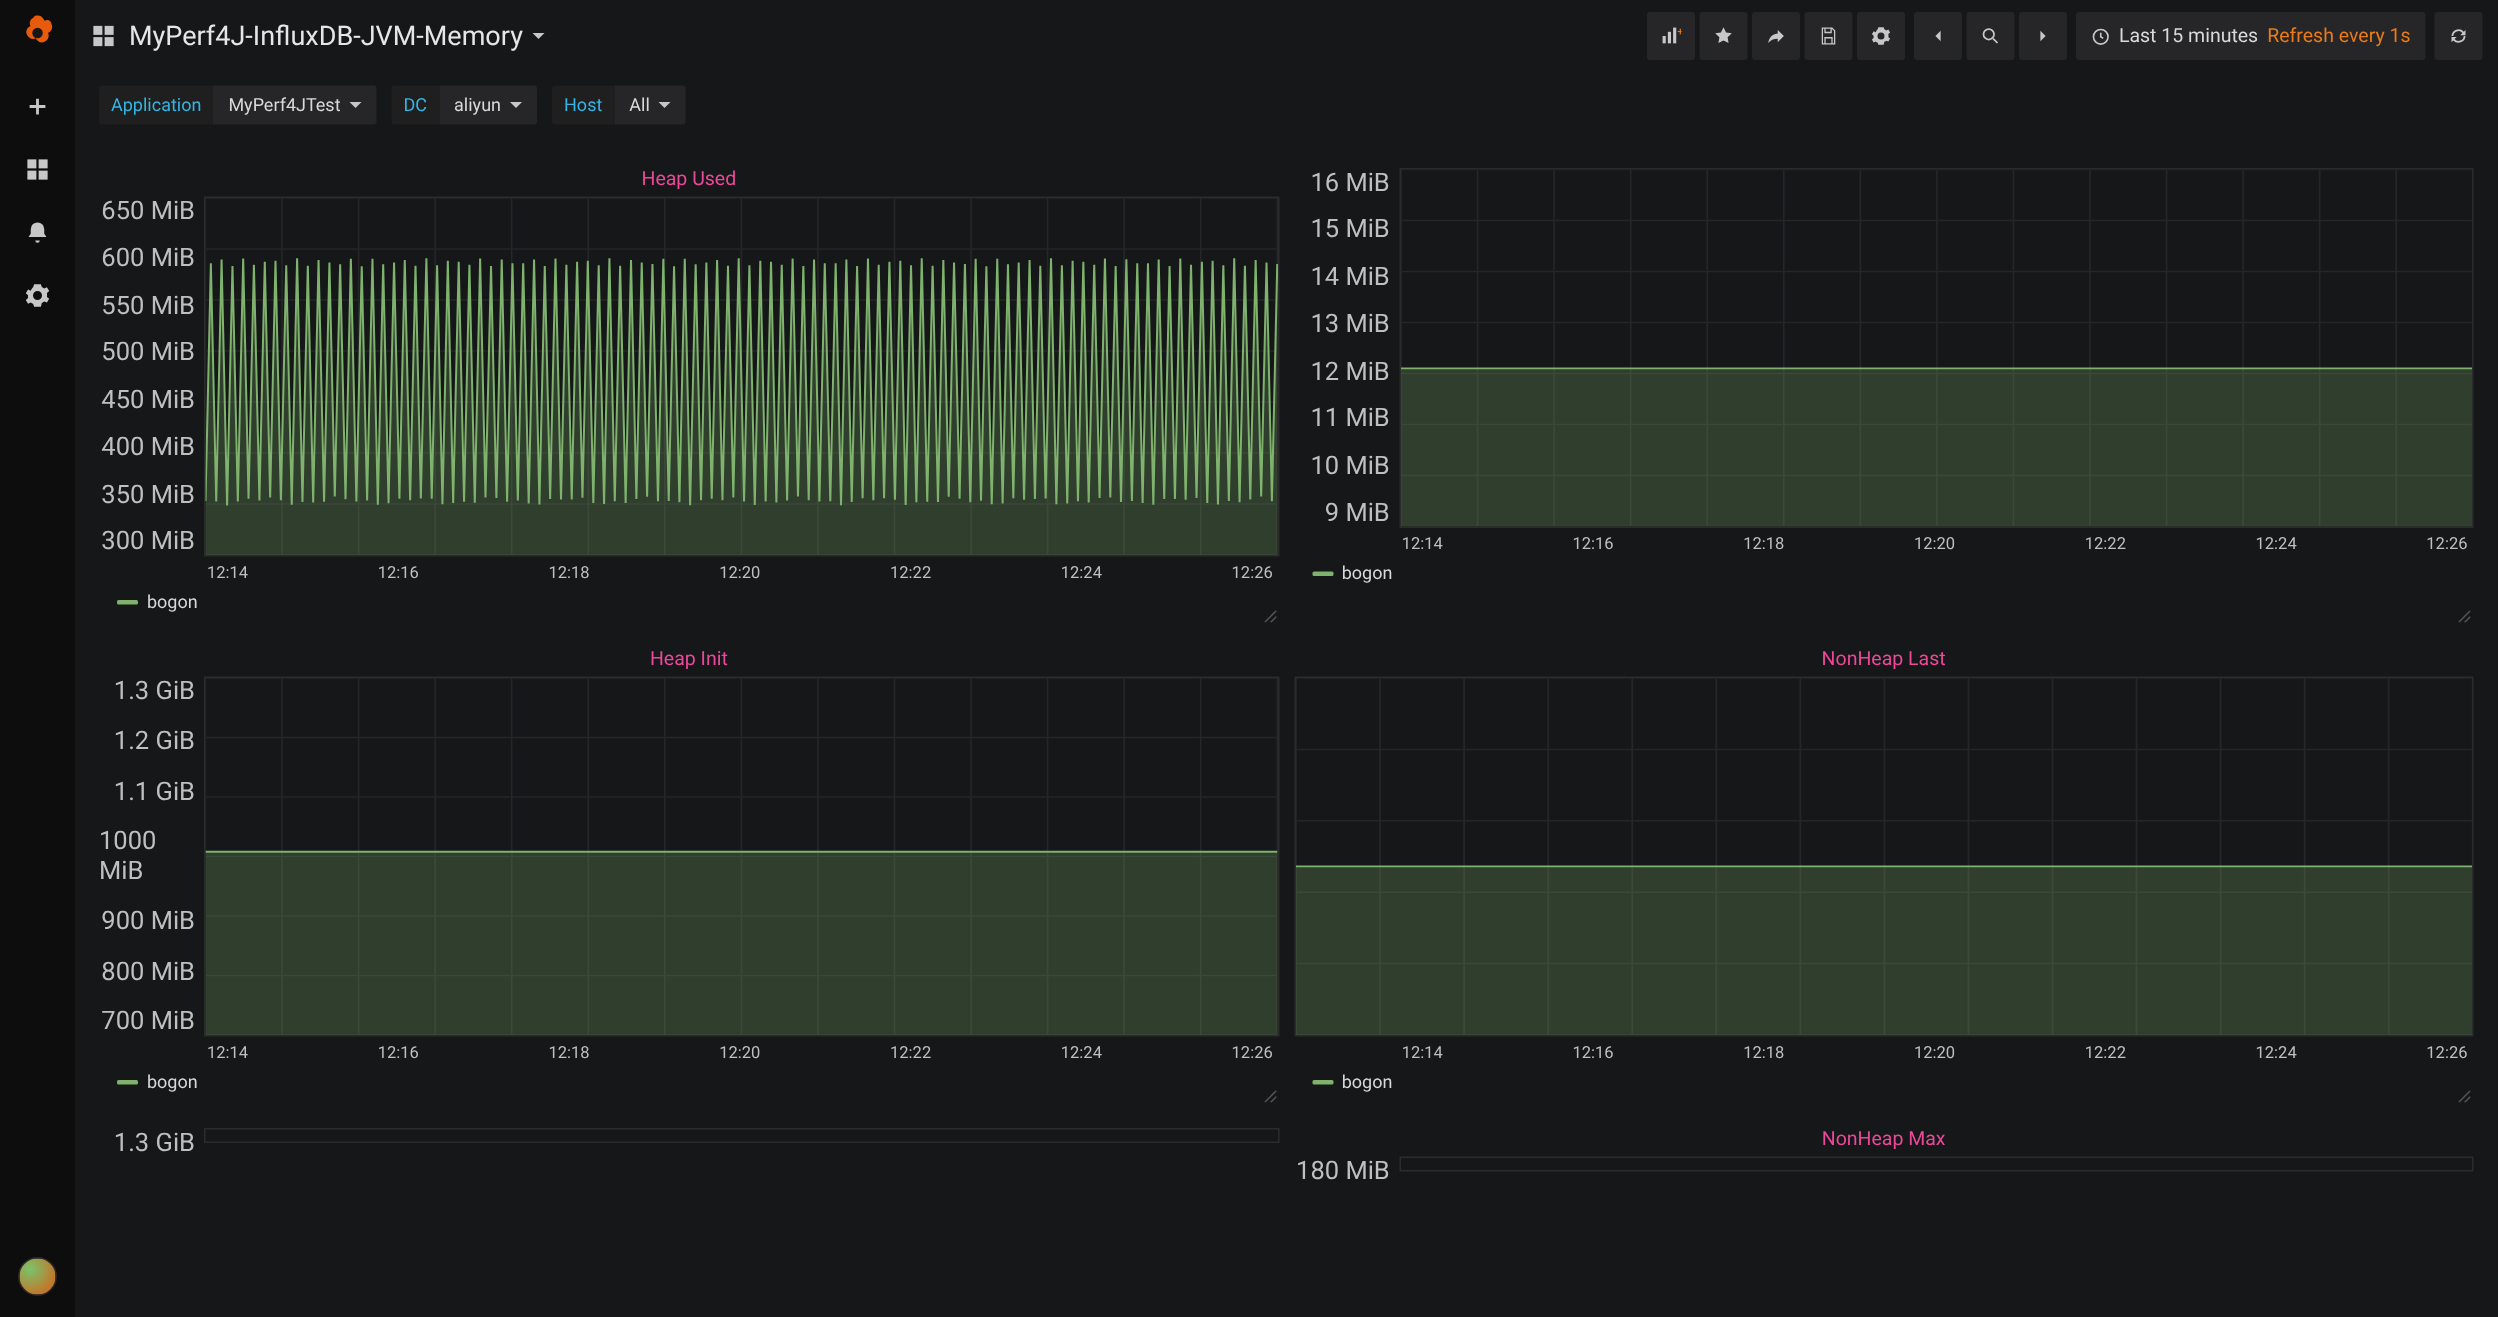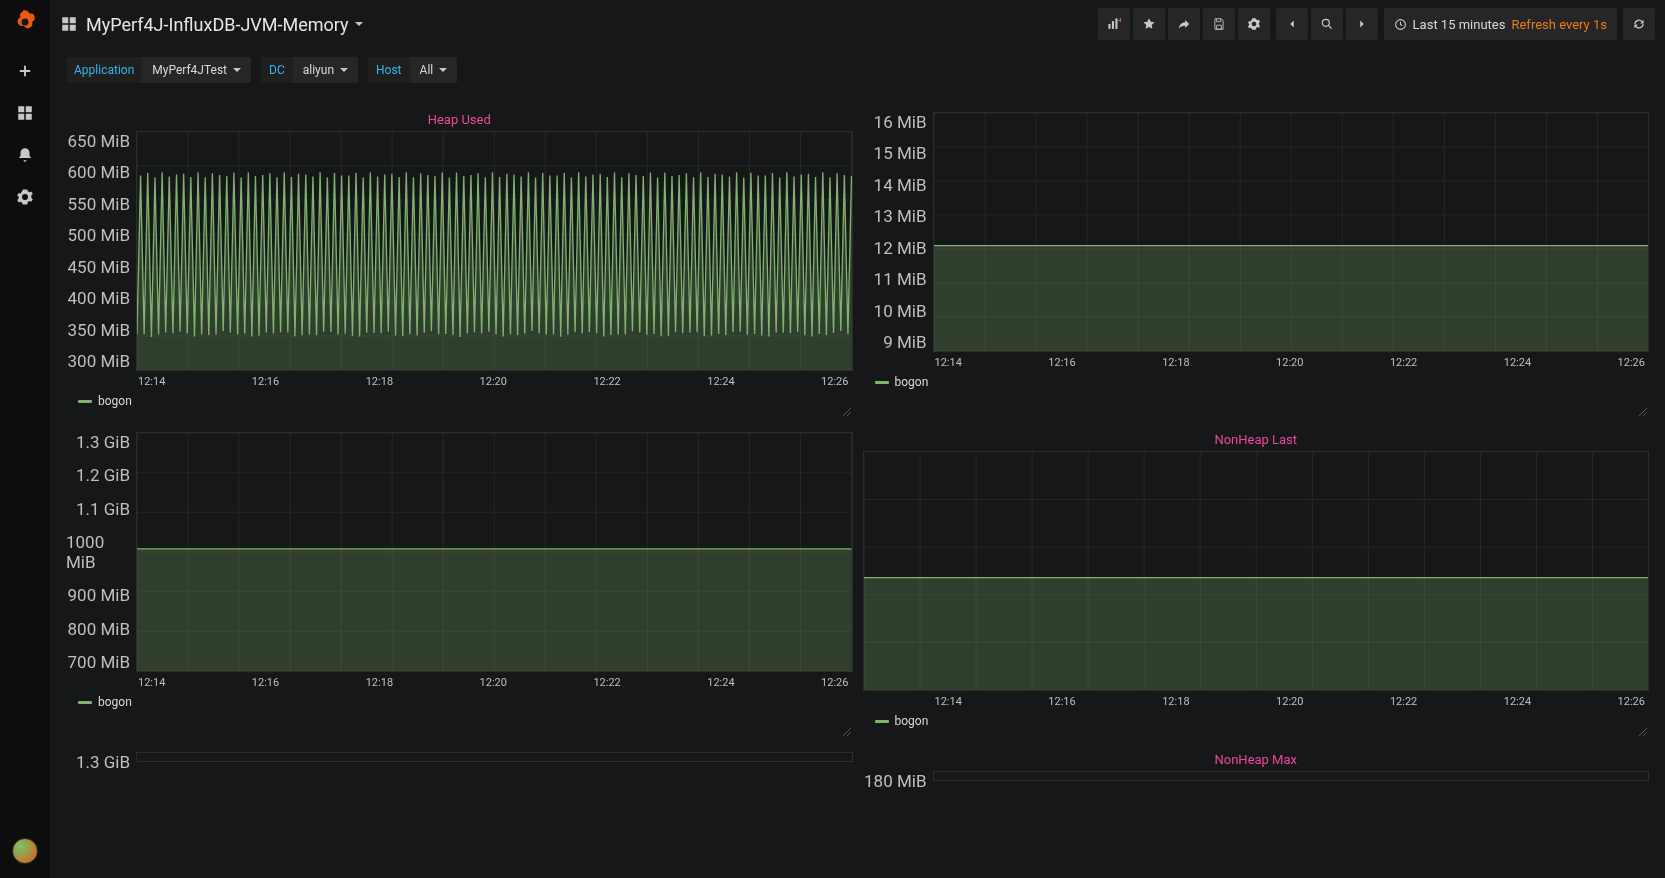--- a/index.html
+++ b/index.html
@@ -341,20 +341,21 @@
       <div class="legend">
         <span class="legend-swatch"></span>
         <span>bogon</span>
       </div>
     </div>
     <div class="panel-resize"><svg viewBox="0 0 8 8">
             <path d="M8 0L0 8M8 4L4 8"></path>
           </svg></div>
   </div>
       <div class="panel">
+    <div class="panel-title">Heap Init</div>
     <div class="chart-wrap">
       <div class="plot-area">
         <div class="y-axis">
               <span>1.3 GiB</span>
               <span>1.2 GiB</span>
               <span>1.1 GiB</span>
               <span>1000 MiB</span>
               <span>900 MiB</span>
               <span>800 MiB</span>
               <span>700 MiB</span>

